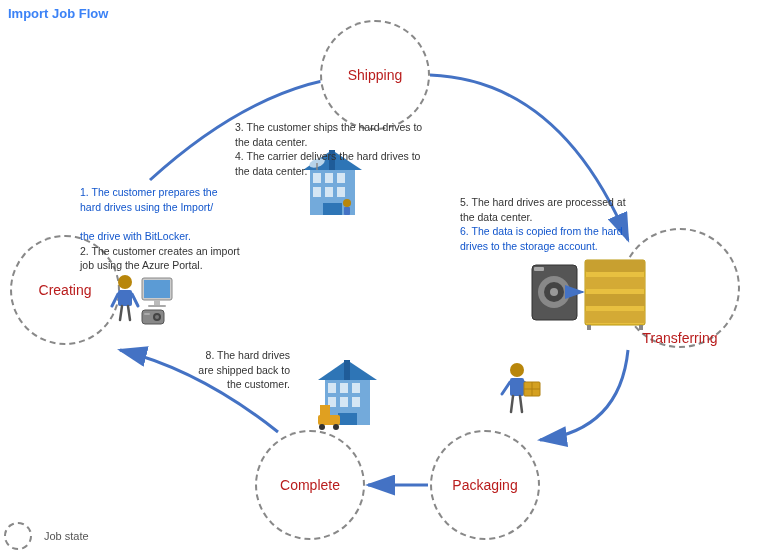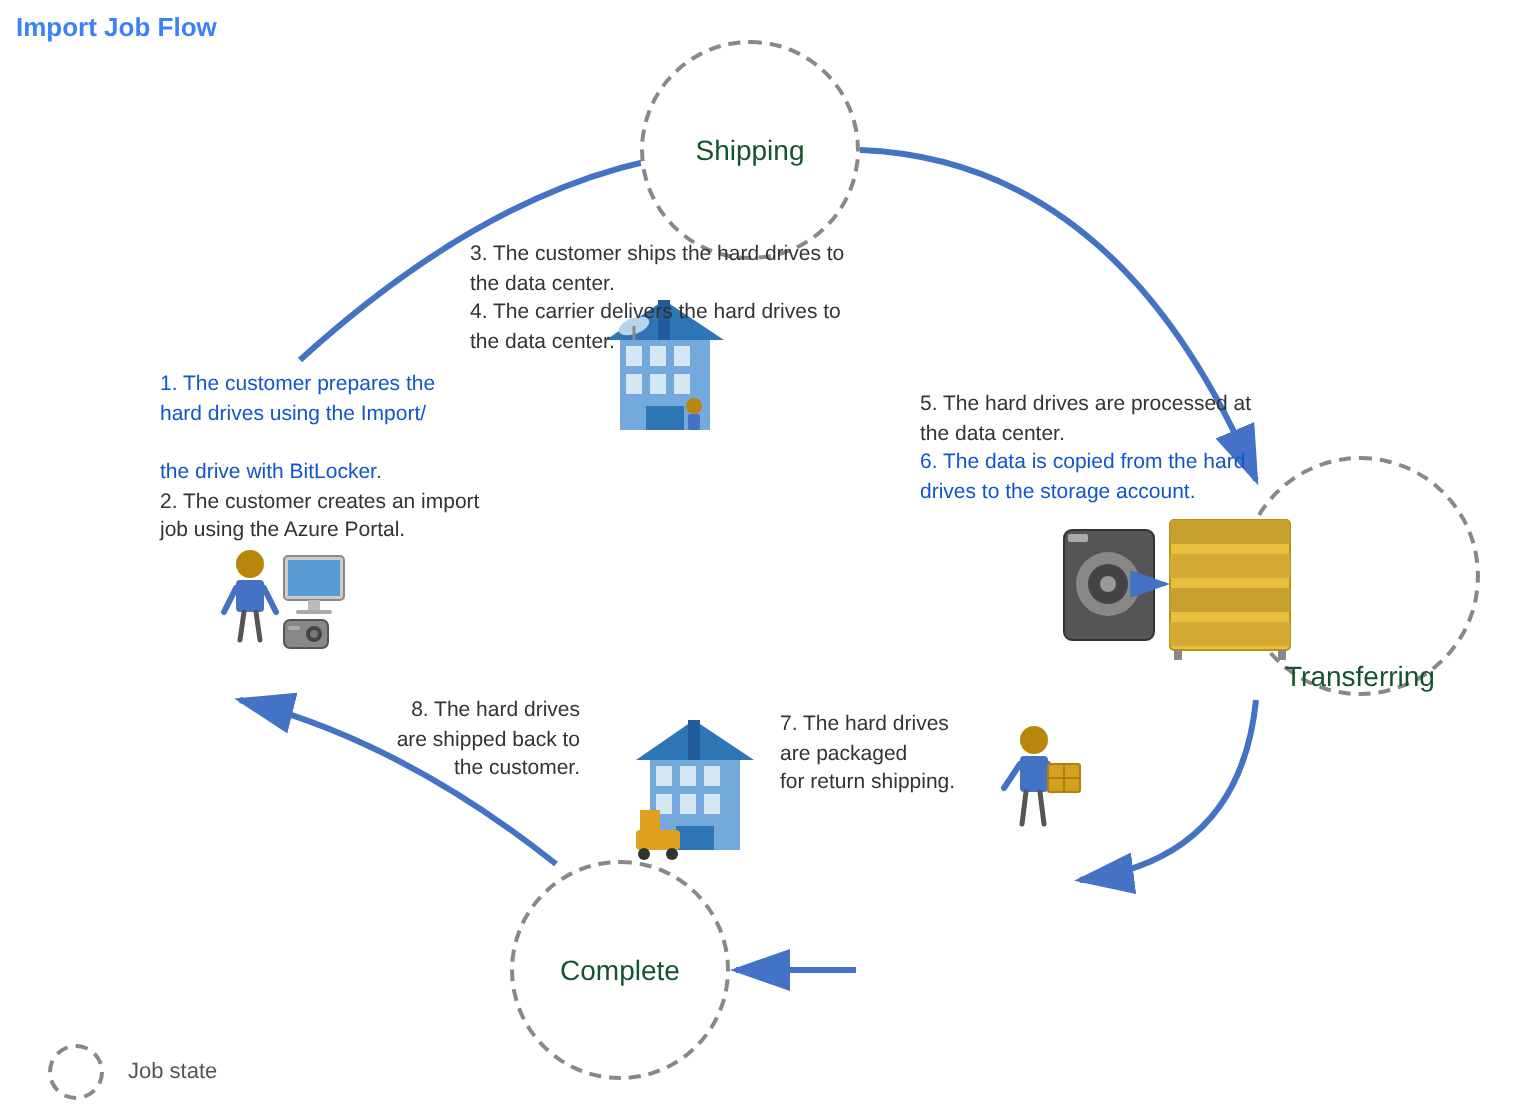--- a/index.html
+++ b/index.html
@@ -33,21 +33,21 @@
     
     .state-circle {
       position: absolute;
       border: 2px dashed #888;
       border-radius: 50%;
       display: flex;
       align-items: center;
       justify-content: center;
       background: #fff;
       font-size: 14px;
-      color: #14532d;
+      color: #b91c1c;
     }
 
     
     .circle-shipping {
       width: 110px;
       height: 110px;
       top: 20px;
       left: 320px;
     }
 
@@ -160,29 +160,35 @@
 
     <path d="M 428,485 L 368,485" stroke="#4472C4" stroke-width="3" fill="none" marker-end="url(#arrowBlue)"></path>
 
     <path d="M 278,432 Q 200,370 120,350" stroke="#4472C4" stroke-width="3" fill="none" marker-end="url(#arrowBlue)"></path>
   </svg>
 
   <div class="state-circle circle-shipping">
     <span>Shipping</span>
   </div>
 
+  <div class="state-circle circle-creating">
+    <span>Creating</span>
+  </div>
 
   <div class="state-circle circle-transferring">
     <span>Transferring</span>
   </div>
 
   <div class="state-circle circle-complete">
     <span>Complete</span>
   </div>
 
+  <div class="state-circle circle-packaging">
+    <span>Packaging</span>
+  </div>
 
   <div class="icon-box" style="top: 145px; left: 295px;">
     <svg width="75" height="75" viewBox="0 0 75 75">
 
       <rect x="15" y="25" width="45" height="45" fill="#5B9BD5" opacity="0.85"></rect>
       <rect x="18" y="28" width="8" height="10" fill="#fff" opacity="0.7"></rect>
       <rect x="30" y="28" width="8" height="10" fill="#fff" opacity="0.7"></rect>
       <rect x="42" y="28" width="8" height="10" fill="#fff" opacity="0.7"></rect>
       <rect x="18" y="42" width="8" height="10" fill="#fff" opacity="0.7"></rect>
       <rect x="30" y="42" width="8" height="10" fill="#fff" opacity="0.7"></rect>
@@ -296,30 +302,25 @@
     the data center.
   </div>
 
   <div class="annotation" style="top: 195px; left: 460px; width: 175px;">
     5. The hard drives are processed at<br>
     the data center.<br>
     <span class="blue-link">6. The data is copied from the hard<br>
     drives to the storage account.</span>
   </div>
 
-  <div class="annotation" style="top: 355px; left: 390px; width: 110px;">
-    7. The hard drives<br>
-    are packaged<br>
-    for return shipping.
-  </div>
 
   <div class="annotation" style="top: 348px; left: 165px; width: 125px; text-align: right;">
     8. The hard drives<br>
     are shipped back to<br>
     the customer.
   </div>
 
 </div>
 
-<div class="legend" style="position:absolute; bottom:8px; left:24px;gap:12px;">
+<div class="legend" style="position:absolute; bottom:8px; left:4px;gap:12px;">
   <div class="legend-circle"></div>
   <span>Job state</span>
 </div>
 
 </body></html>

